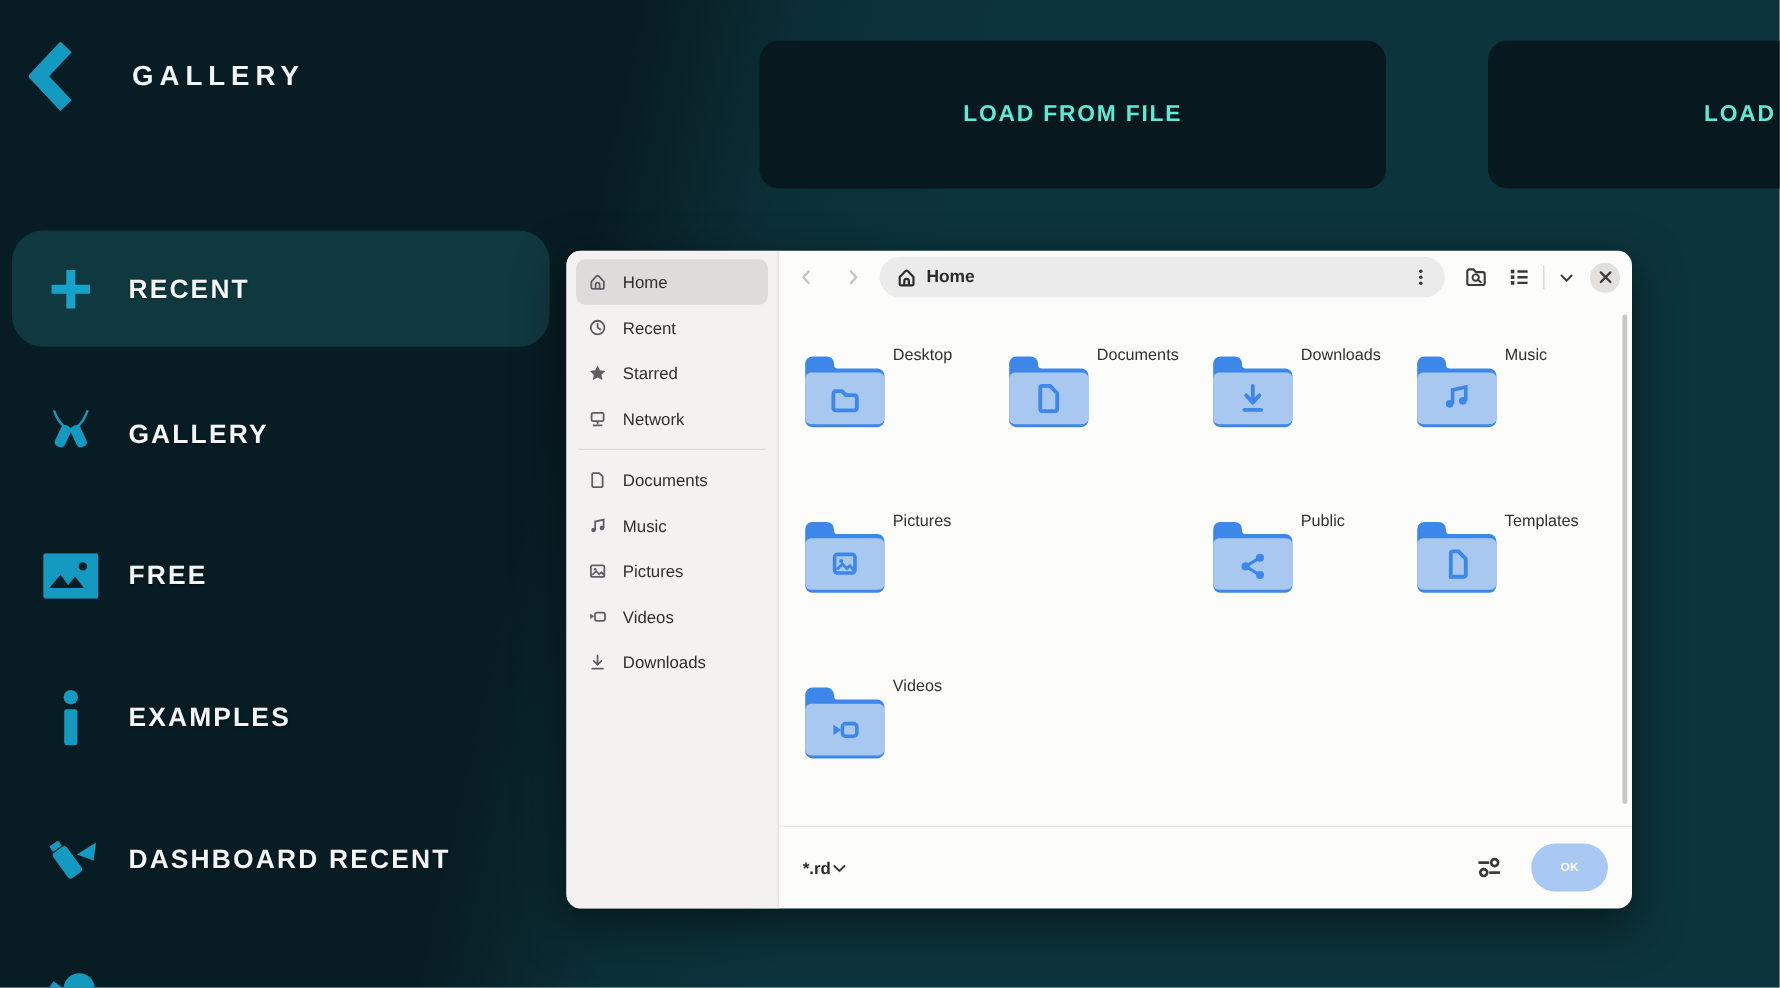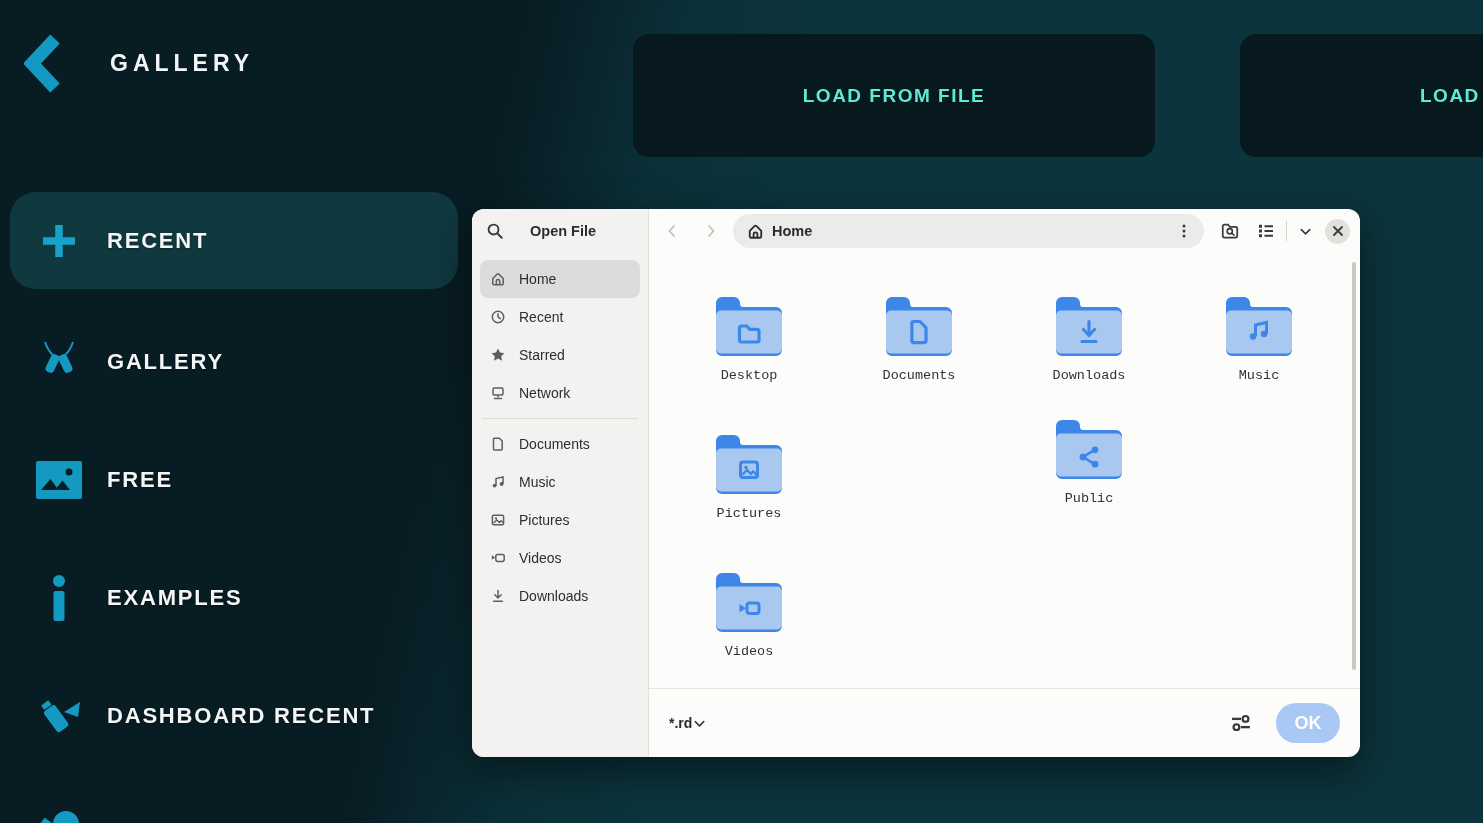--- a/index.html
+++ b/index.html
@@ -54,34 +54,34 @@
               border-radius:6px; cursor:pointer; }
   .pathbar { height:34px; flex:1; background:#ebebeb; border-radius:17px; margin-left:8px;
              display:flex; align-items:center; padding:0 12px 0 14px; cursor:pointer; }
   .path-label { margin-left:8px; font-size:14.5px; font-weight:700; color:#2b2b2b; }
   .path-spacer { flex:1; }
   .hdr-sep { width:1px; height:20px; background:#d5d3d0; margin:0 6px; }
   .close-btn { width:25px; height:25px; border-radius:50%; background:#e3e1de; display:flex;
                align-items:center; justify-content:center; margin:0 10px 0 8px; cursor:pointer; }
 
   .dlg-content { position:relative; flex:1; }
-  .cell { position:absolute; width:170px; height:138px; display:flex; flex-direction:column;
-          align-items:center; cursor:pointer;font-family:Liberation Mono, monospace; }
+  .cell { position:absolute; width:170px; height:138px; display:flex; flex-direction:row;
+          cursor:pointer; }
   .folder { width:80px; height:80px; }
   .flabel { margin-top:-2px; font-size:13.5px; color:#323232; }
   .vscroll { position:absolute; right:4px; top:9px; width:4px; height:408px; border-radius:2px;
              background:#c9c7c4; }
 
   .dlg-footer { height:69px; border-top:1px solid #e7e5e2; display:flex; align-items:center;
                 padding:0 20px; }
   .filter-combo { display:flex; align-items:center; cursor:pointer; }
   .filter-label { font-size:14px; font-weight:700; color:#2b2b2b; }
   .spacer { flex:1; }
   .ok-btn { width:64px; height:40px; border-radius:20px; background:#a9c8f3; color:#ffffff;
-            font-size:18px; font-weight:700; display:flex; align-items:center; justify-content:center;
+            font-size:10px; font-weight:700; display:flex; align-items:center; justify-content:center;
             cursor:pointer; margin-left:24px; }
 </style>
 </head>
 <body>
 
 <svg class="app-back" viewBox="0 0 37 59">
   <polyline points="31,5 8,29.5 31,54" fill="none" stroke="#1499c0" stroke-width="13"></polyline>
 </svg>
 <div class="app-title">GALLERY</div>
 
@@ -149,27 +149,20 @@
 <div class="load-btn left">
   <div class="lbl">LOAD FROM FILE</div>
 </div>
 <div class="load-btn right">
   <div class="lbl">LOAD</div>
 </div>
 
 <div class="dialog">
 
   <div class="dlg-sidebar">
-    <div class="dlg-side-header">
-      <svg width="18" height="18" viewBox="0 0 16 16">
-        <circle cx="6.7" cy="6.7" r="4.4" fill="none" stroke="#3a3a3a" stroke-width="1.7"></circle>
-        <line x1="10.2" y1="10.2" x2="14" y2="14" stroke="#3a3a3a" stroke-width="1.7" stroke-linecap="round"></line>
-      </svg>
-      <div class="dlg-title">Open File</div>
-    </div>
 
     <div class="place-list">
       <div class="place selected">
         <svg width="16" height="16" viewBox="0 0 16 16">
           <path d="M2.8 7.6 L7 3.2 a1.4 1.4 0 0 1 2 0 L13.2 7.6 V12.6 a1.2 1.2 0 0 1 -1.2 1.2 H4 a1.2 1.2 0 0 1 -1.2-1.2 z" fill="none" stroke="#5f5d64" stroke-width="1.5"></path>
           <path d="M6.3 13.6 V10.3 a1.7 1.7 0 0 1 3.4 0 V13.6" fill="none" stroke="#5f5d64" stroke-width="1.5"></path>
         </svg>
         <span>Home</span>
       </div>
       <div class="place">
@@ -336,29 +329,37 @@
 
       <div class="cell" style="left:15px;top:175px">
         <svg class="folder" viewBox="0 0 80 80">
             <use href="#fbase"></use>
           <rect x="31.5" y="34" width="17" height="15.5" rx="2.5" fill="none" stroke="#3d87e9" stroke-width="3"></rect>
           <circle cx="37" cy="39.5" r="1.7" fill="#3d87e9"></circle>
           <path d="M33.5 46.5 l4.5-4.5 3.8 3.8 2.3-2.3 3.4 3.4" fill="none" stroke="#3d87e9" stroke-width="2.4"></path>
         </svg>
         <div class="flabel">Pictures</div>
       </div>
-      <div class="cell" style="left:355px;top:160px">
+      <div class="cell" style="left:355px;top:175px">
         <svg class="folder" viewBox="0 0 80 80">
             <use href="#fbase"></use>
           <path d="M36.5 42.5 L43.5 38.2 M36.5 45.5 L43.5 49.8" stroke="#3d87e9" stroke-width="2.6"></path>
           <circle cx="34" cy="44" r="3.4" fill="#3d87e9"></circle>
             <circle cx="46" cy="36.8" r="3.4" fill="#3d87e9"></circle>
             <circle cx="46" cy="51.2" r="3.4" fill="#3d87e9"></circle>
         </svg>
         <div class="flabel">Public</div>
+      </div>
+      <div class="cell" style="left:525px;top:175px">
+        <svg class="folder" viewBox="0 0 80 80">
+            <use href="#fbase"></use>
+          <path d="M35 52.6 V33.1 a1.6 1.6 0 0 1 1.6-1.6 h4.9 l6 6.2 V51 a1.6 1.6 0 0 1 -1.6 1.6 z" fill="none" stroke="#3d87e9" stroke-width="3.2" stroke-linejoin="round"></path>
+          <path d="M35.5 52.6 h-2" stroke="#3d87e9" stroke-width="3.2" stroke-dasharray="2 2.4"></path>
+        </svg>
+        <div class="flabel">Templates</div>
       </div>
 
       <div class="cell" style="left:15px;top:313px">
         <svg class="folder" viewBox="0 0 80 80">
             <use href="#fbase"></use>
           <path d="M30.5 38 l6.5 4.3 -6.5 4.3 z" fill="#3d87e9"></path>
           <rect x="38" y="37" width="12" height="10.5" rx="2.6" fill="none" stroke="#3d87e9" stroke-width="3"></rect>
         </svg>
         <div class="flabel">Videos</div>
       </div>

